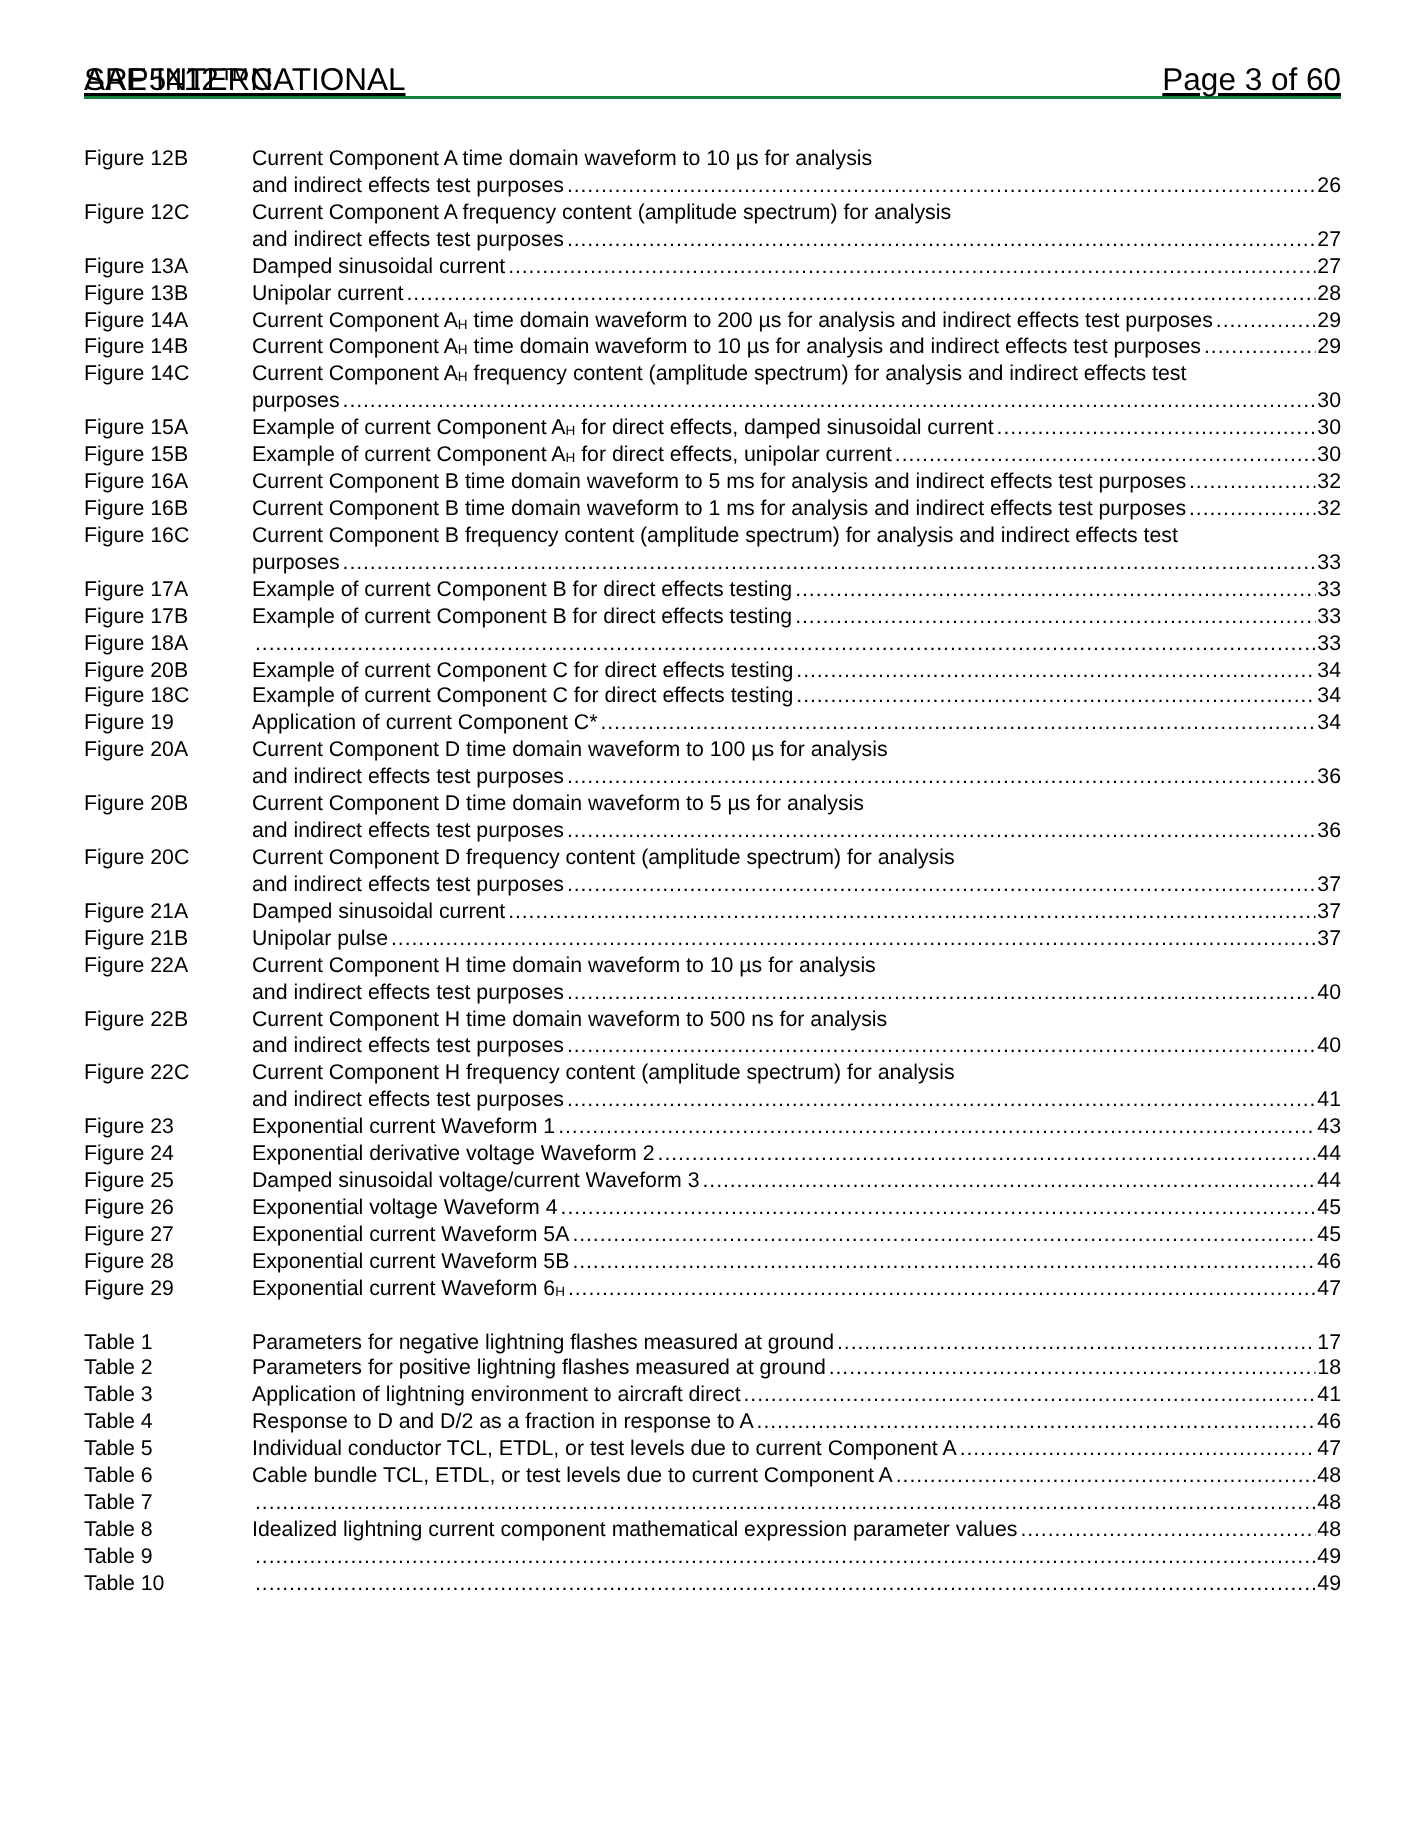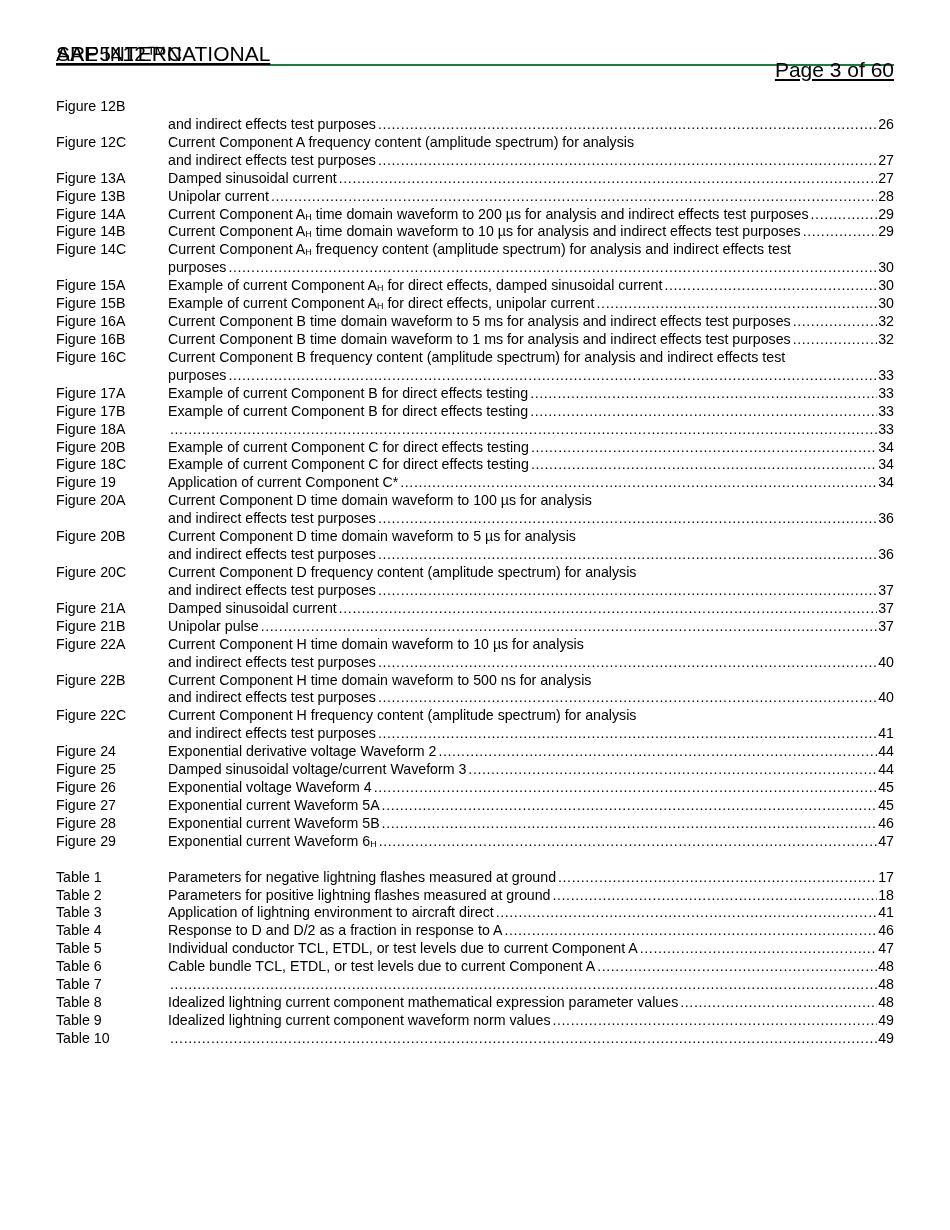--- a/index.html
+++ b/index.html
@@ -7,21 +7,21 @@
       width: 950px; height: 1230px; position: relative; overflow: hidden;
       font-family: "Liberation Sans", sans-serif; color: #000;
     }
     .header {
       position: absolute; left: 56px; top: 44px; width: 838px; height: 20px;
       border-bottom: 2px solid #15803d;
       font-size: 21px; line-height: 20px;
     }
     .header .left { position: absolute; left: 0; top: 0; text-decoration: underline; }
     .header .center { position: absolute; left: 0; right: 0; top: 0; text-align: left; text-decoration: underline; }
-    .header .right { position: absolute; right: 0; top: 0; text-decoration: underline; margin-top: 16px; }
+    .header .right { position: absolute; right: 0; top: 0; text-decoration: underline; }
     .toc { position: absolute; left: 56px; top: 98px; width: 838px; font-size: 14.2px; }
     .entry { position: relative; }
     .line { position: relative; height: 17.93px; line-height: 17.93px; white-space: nowrap; }
     .label { position: absolute; left: 0; top: 0; }
     .desc-wrap {
       position: absolute; left: 112px; right: 0; top: 0;
       display: flex; overflow: hidden;
     }
     .desc { flex: 0 0 auto; white-space: nowrap; }
     .dots {
@@ -40,20 +40,23 @@
   <span class="left">SAE INTERNATIONAL</span>
   <span class="center">ARP5412™C</span>
   <span class="right">Page 3 of 60</span>
 </div>
 
 <div class="toc">
   <div id="figures">
       <div class="entry">
         <div class="line">
           <span class="label">Figure 12B</span>
+          <div class="desc-wrap nodots">
+            <span class="desc">Current Component A time domain waveform to 10 µs  for analysis</span>
+          </div>
         </div>
         <div class="line">
           <div class="desc-wrap">
             <span class="desc">and indirect effects test purposes</span>
             <span class="dots"></span>
             <span class="page">26</span>
           </div>
         </div>
       </div>
       <div class="entry">
@@ -340,20 +343,30 @@
           <span class="label">Figure 22C</span>
           <div class="desc-wrap nodots">
             <span class="desc">Current Component H frequency content (amplitude spectrum)  for analysis</span>
           </div>
         </div>
         <div class="line">
           <div class="desc-wrap">
             <span class="desc">and indirect effects test purposes</span>
             <span class="dots"></span>
             <span class="page">41</span>
+          </div>
+        </div>
+      </div>
+      <div class="entry">
+        <div class="line">
+          <span class="label">Figure 23</span>
+          <div class="desc-wrap">
+            <span class="desc">Exponential current Waveform 1</span>
+            <span class="dots"></span>
+            <span class="page">43</span>
           </div>
         </div>
       </div>
       <div class="entry">
         <div class="line">
           <span class="label">Figure 24</span>
           <div class="desc-wrap">
             <span class="desc">Exponential derivative voltage Waveform 2</span>
             <span class="dots"></span>
             <span class="page">44</span>
@@ -489,21 +502,20 @@
             <span class="desc">Idealized lightning current component mathematical expression parameter values</span>
             <span class="dots"></span>
             <span class="page">48</span>
           </div>
         </div>
       </div>
       <div class="entry">
         <div class="line">
           <span class="label">Table 9</span>
           <div class="desc-wrap">
-            <span class="desc">Idealized lightning current component waveform norm values</span>
             <span class="dots"></span>
             <span class="page">49</span>
           </div>
         </div>
       </div>
       <div class="entry">
         <div class="line">
           <span class="label">Table 10</span>
           <div class="desc-wrap">
             <span class="dots"></span>

